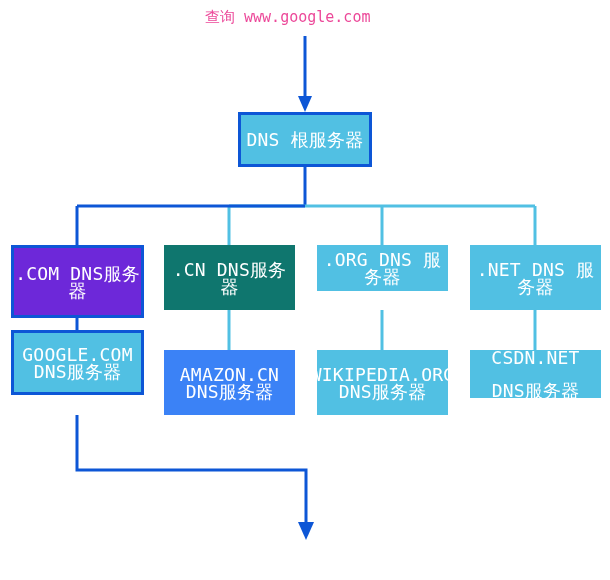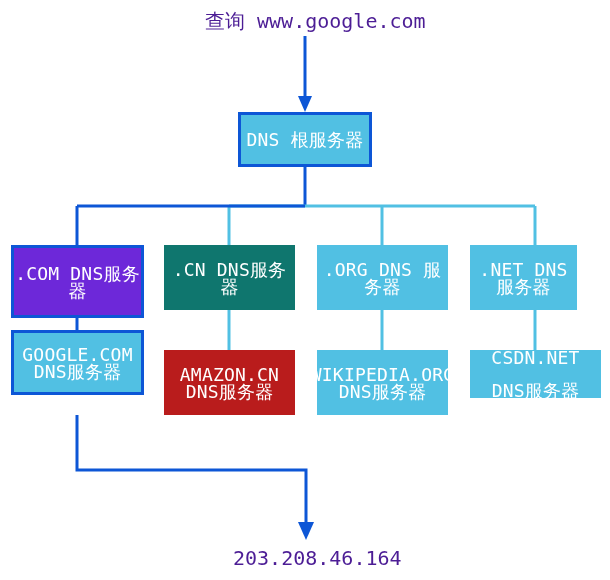--- a/index.html
+++ b/index.html
@@ -40,22 +40,22 @@
     line-height: 17px;
     letter-spacing: 0.2px;
     z-index: 3;
   }
   .node.highlight {
     border: 3px solid #0d56d6;
   }
   .node .line2 { display: block; }
   .caption {
     position: absolute;
-    color: #4c1d95;
-    font-size: 20px;
+    color: #ec4899;
+    font-size: 15px;
     white-space: nowrap;
     z-index: 4;
   }
 </style>
 </head>
 <body>
 
 <div id="diagram-root">
 
   <div class="caption" style="left:205px; top:8px;">查询 www.google.com</div>
@@ -87,39 +87,38 @@
   <div class="node highlight" style="left:238px; top:112px; width:134px; height:55px; background:#51c0e3;">
     <span>DNS 根服务器</span>
   </div>
 
   <div class="node highlight" style="left:11px; top:245px; width:133px; height:73px; background:#6d28d9;">
     <span>.COM DNS服务器</span>
   </div>
   <div class="node" style="left:164px; top:245px; width:131px; height:65px; background:#0f766e;">
     <span>.CN DNS服务器</span>
   </div>
-  <div class="node" style="left:317px; top:245px; width:131px; height:65px; background:#51c0e3;">
+  <div class="node" style="left:317px; top:245px; width:131px; height:46px; background:#51c0e3;">
     <span>.ORG DNS 服务器</span>
   </div>
-  <div class="node" style="left:470px; top:245px; width:107px; height:65px; background:#51c0e3;">
+  <div class="node" style="left:470px; top:245px; width:131px; height:65px; background:#51c0e3;">
     <span>.NET DNS 服务器</span>
   </div>
 
   <div class="node highlight" style="left:11px; top:330px; width:133px; height:65px; background:#51c0e3;">
     <span>GOOGLE.COM</span>
     <span class="line2">DNS服务器</span>
   </div>
-  <div class="node" style="left:164px; top:350px; width:131px; height:65px; background:#b91c1c;text-align:center;">
+  <div class="node" style="left:164px; top:350px; width:131px; height:65px; background:#3b82f6;text-align:center;">
     <span>AMAZON.CN</span>
     <span class="line2">DNS服务器</span>
   </div>
   <div class="node" style="left:317px; top:350px; width:131px; height:65px; background:#51c0e3;">
     <span>WIKIPEDIA.ORG</span>
     <span class="line2">DNS服务器</span>
   </div>
   <div class="node" style="left:470px; top:350px; width:131px; height:48px; background:#51c0e3;gap:16px;">
     <span>CSDN.NET</span>
     <span class="line2">DNS服务器</span>
   </div>
 
-  <div class="caption" style="left:233px; top:546px;">203.208.46.164</div>
 
 </div>
 
 </body></html>

